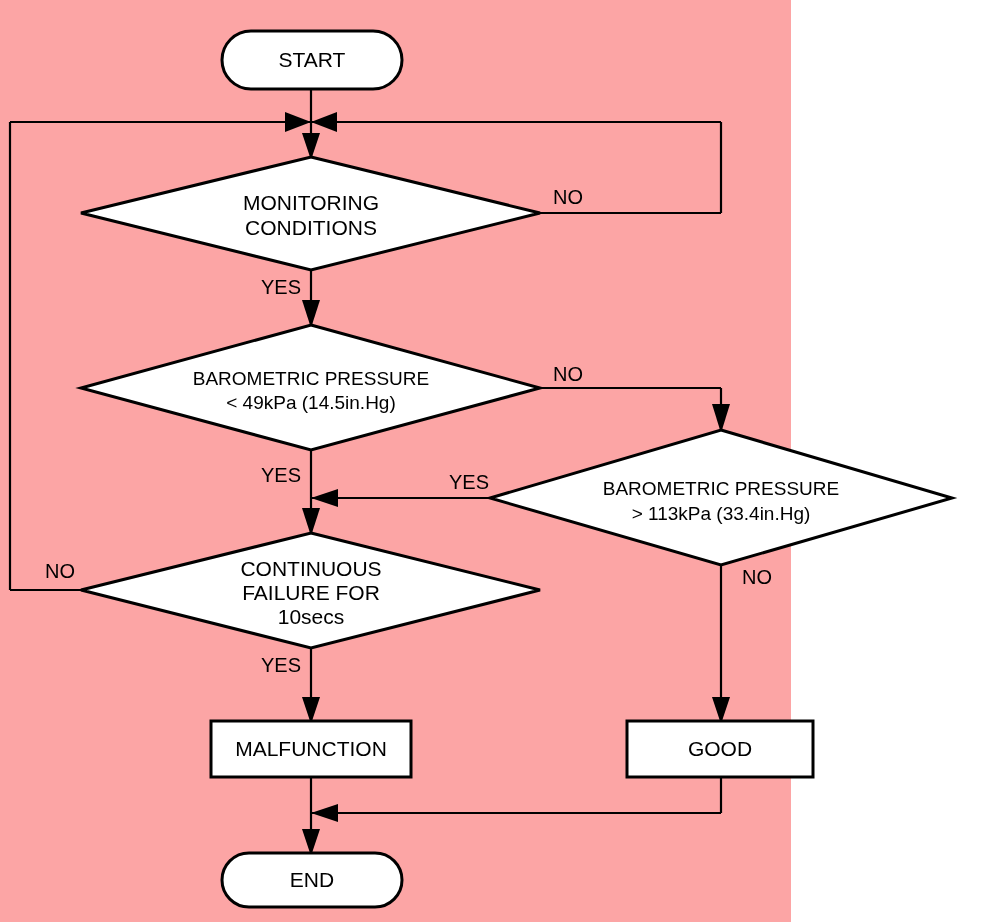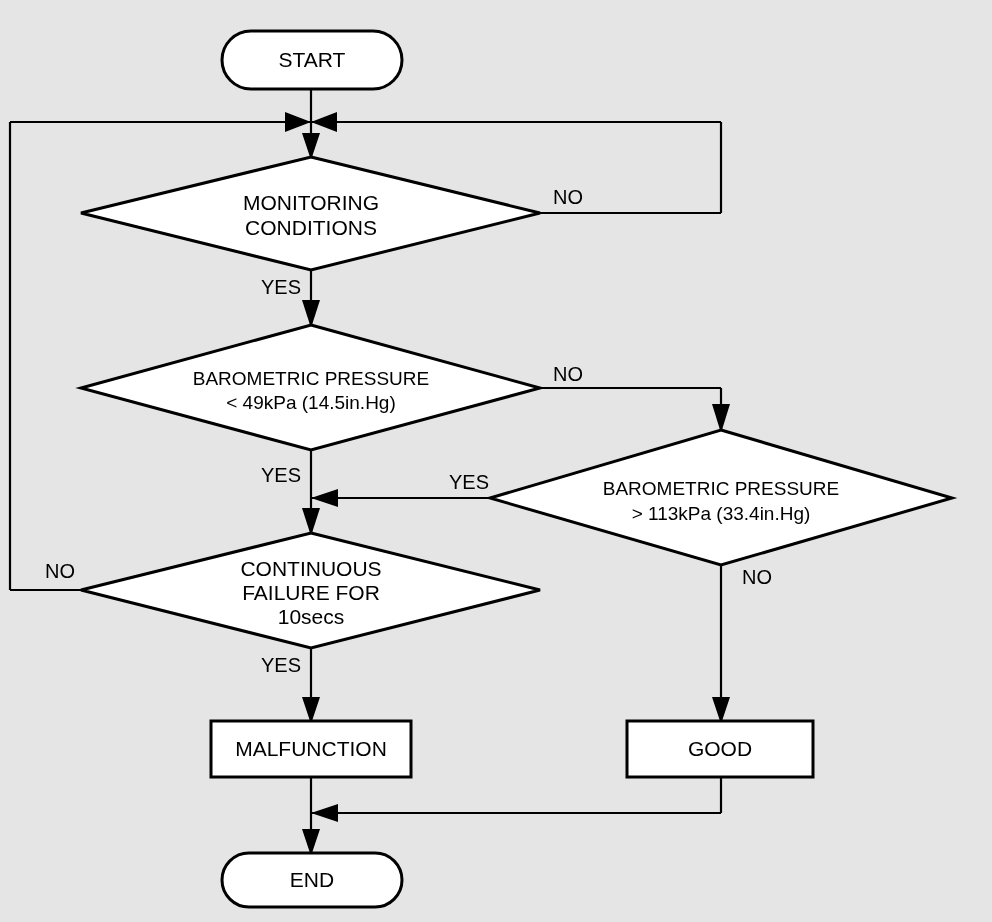--- a/index.html
+++ b/index.html
@@ -9,23 +9,23 @@
     background: #ffffff;
   }
   body {
     width: 992px;
     height: 922px;
     font-family: "Liberation Sans", sans-serif;
     overflow: hidden;
   }
   #flowchart-root {
     position: relative;
-    width: 992px;
+    width: 791px;
     height: 922px;
-    background: #e5e5e5;
+    background: #fca5a5;
   }
   svg#flow-svg {
     display: block;
     width: 992px;
     height: 922px;
   }
   .node-shape {
     fill: #ffffff;
     stroke: #000000;
     stroke-width: 3;

